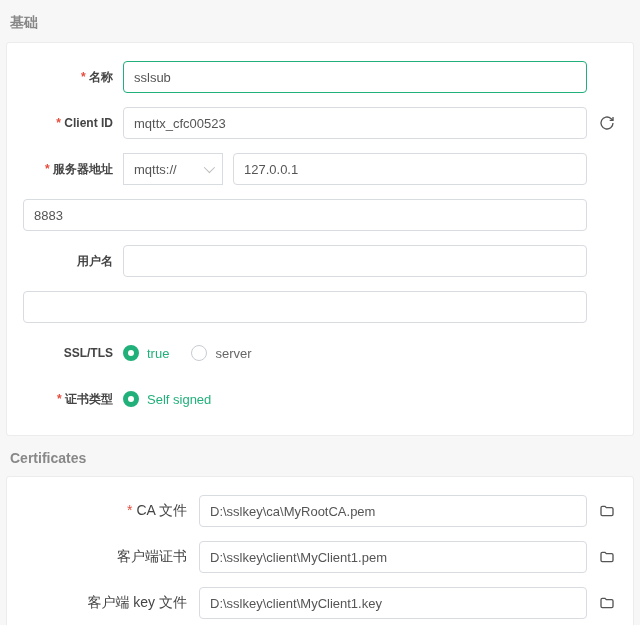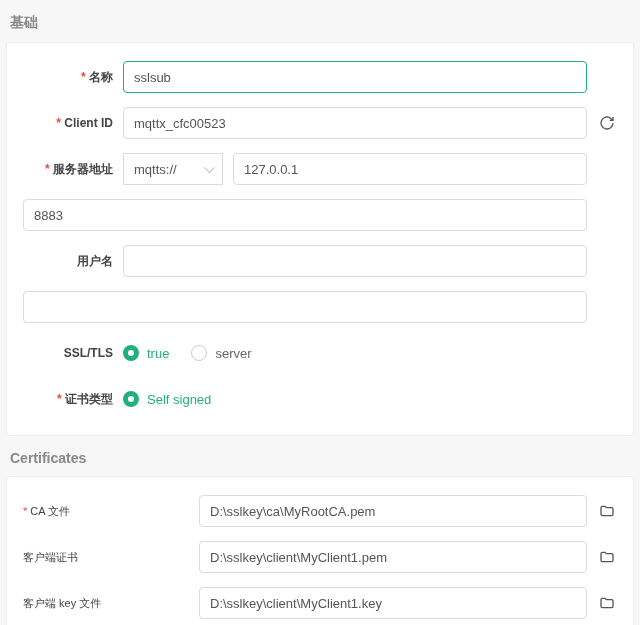--- a/index.html
+++ b/index.html
@@ -35,22 +35,22 @@
     width: 100px;
     text-align: right;
     font-size: 12px;
     color: #444;
     padding-right: 10px;
     flex-shrink: 0;
     font-weight: bold;
   }
   .label2 {
     width: 176px;
-    text-align: left;
-    font-size: 11px;
+    text-align: right;
+    font-size: 14px;
     color: #444;
     padding-right: 12px;
     flex-shrink: 0;
   }
   .req::before {
     content: "* ";
     color: #e74c3c;
   }
   .control-area {
     flex: 1;

